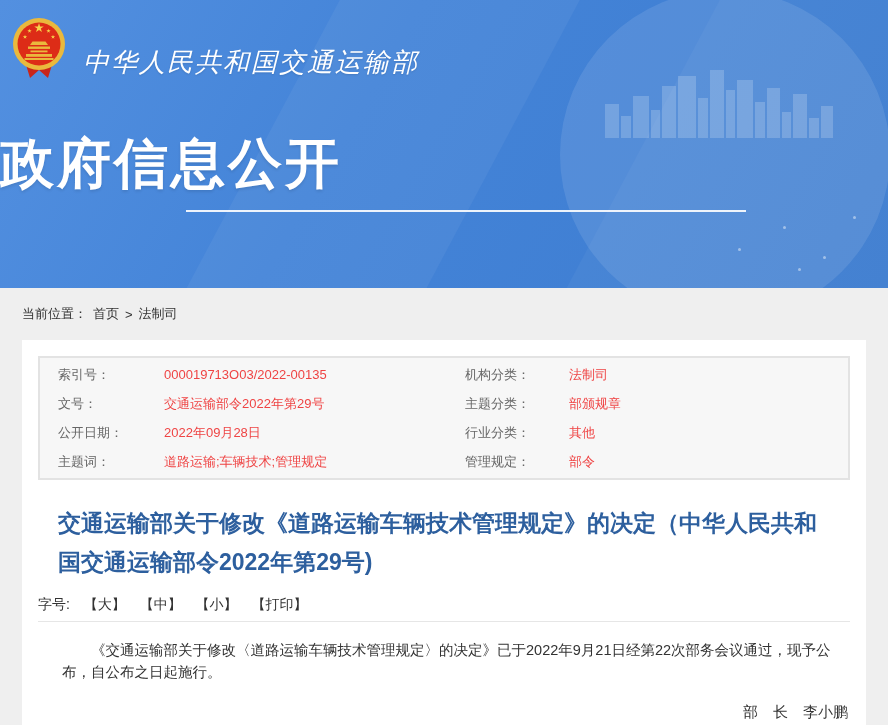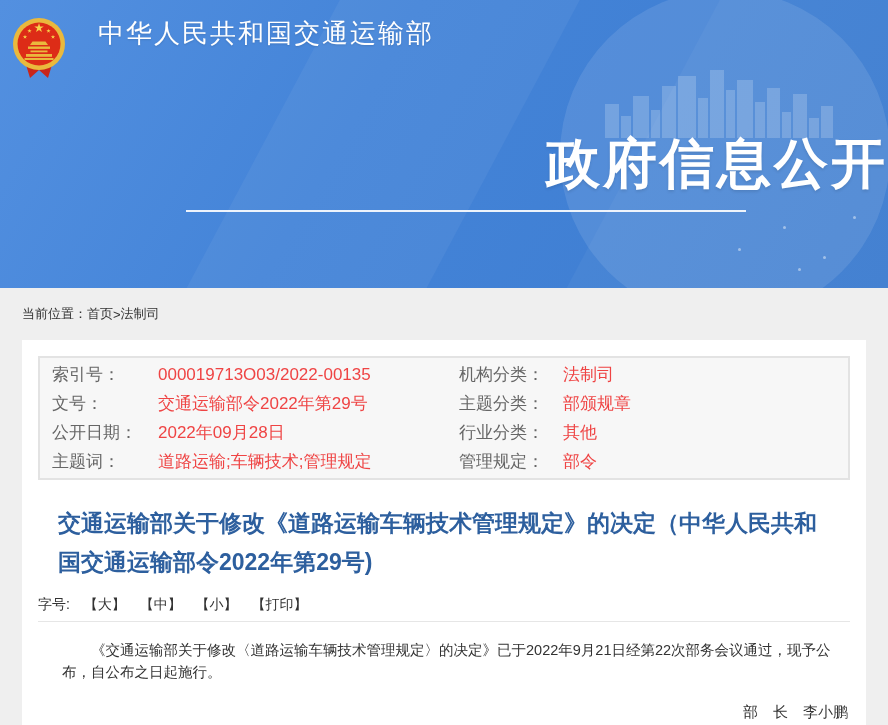--- a/index.html
+++ b/index.html
@@ -24,52 +24,52 @@
     position:absolute; left:560px; top:-10px; width:330px; height:330px; border-radius:50%;
     background:rgba(255,255,255,0.10);
   }
   .skyline { position:absolute; left:605px; top:68px; opacity:.55; }
   .dots { position:absolute; right:20px; bottom:10px; width:140px; height:70px; }
   .dots i { position:absolute; width:3px; height:3px; border-radius:50%; background:rgba(255,255,255,.45); }
   .dots i:nth-child(1){left:10px;top:40px} .dots i:nth-child(2){left:55px;top:18px}
   .dots i:nth-child(3){left:95px;top:48px} .dots i:nth-child(4){left:125px;top:8px}
   .dots i:nth-child(5){left:70px;top:60px}
 
-  .brand { position:absolute; left:12px; top:16px; display:flex; align-items:flex-start; gap:32px; }
+  .brand { position:absolute; left:12px; top:16px; display:flex; align-items:flex-end; gap:17px;font-style:italic; }
   .ministry-name {
     color:#ffffff; font-size:26px; font-weight:500; letter-spacing:2px;
     text-shadow:0 1px 2px rgba(0,0,0,0.12);
   }
   .banner-title {
-    position:absolute; left:0; top:128px; width:888px; text-align:right;
+    position:absolute; left:0; top:128px; width:888px; text-align:left;
     color:#ffffff; font-size:54px; font-weight:bold; letter-spacing:3px;
     text-shadow:0 2px 3px rgba(0,0,0,0.10);
   }
   .banner-underline {
     position:absolute; left:186px; top:210px; width:560px; height:2px;
     background:rgba(255,255,255,0.9);
   }
 
   
   .crumb-bar {
     height:52px; background:#efefef; display:flex; align-items:center;
-    padding-left:22px; font-size:13px; color:#333; 
+    padding-left:22px; font-size:13px; color:#333; gap:6px;
   }
   .crumb-bar a { color:#333; text-decoration:none; cursor:pointer; }
 
   
   .content {
     margin:0 22px; background:#ffffff; height:385px; padding:16px; overflow:hidden;
   }
   .meta-table {
     background:#f7f7f7; border:2px solid #e3e3e3; padding:2px 0;
   }
   .meta-row {
     display:grid; grid-template-columns:106px 301px 104px 1fr;
-    height:29px; align-items:center; padding-left:12px; font-size:17px;
+    height:29px; align-items:center; padding-left:18px; font-size:13px;
   }
   .meta-row .lbl { color:#666; }
   .meta-row .val { color:#ef4444; }
 
   .doc-title {
     margin:24px 20px 0; color:#2d5f9e;
     font-size:23px; font-weight:bold; line-height:39px;
   }
   .font-controls {
     margin-top:14px; text-align:left; font-size:14px; color:#333;

